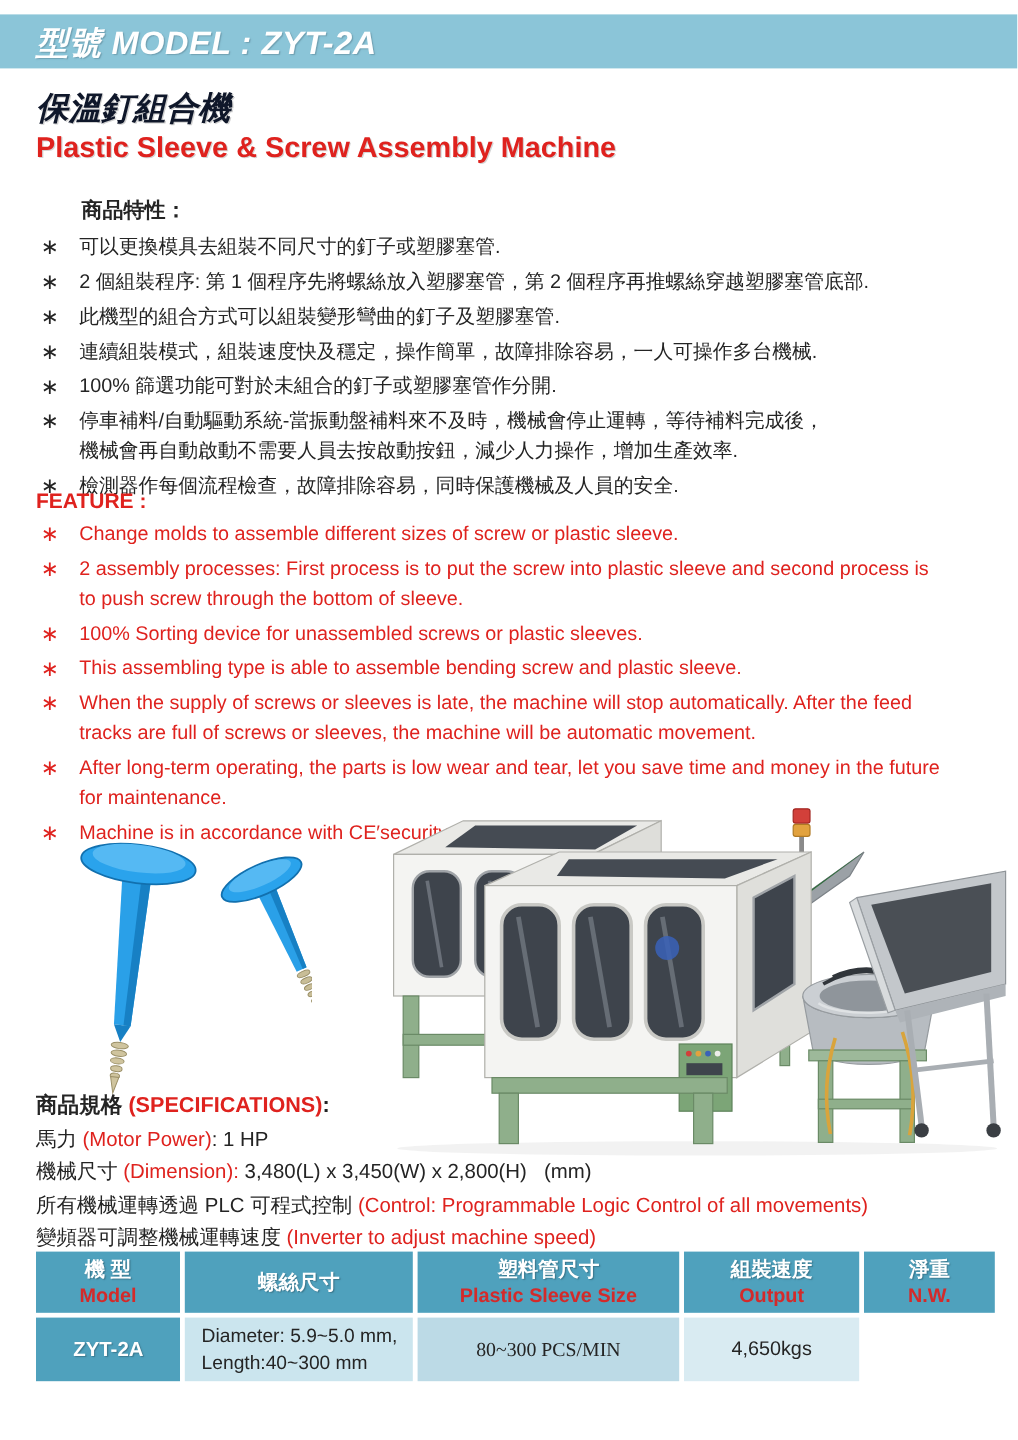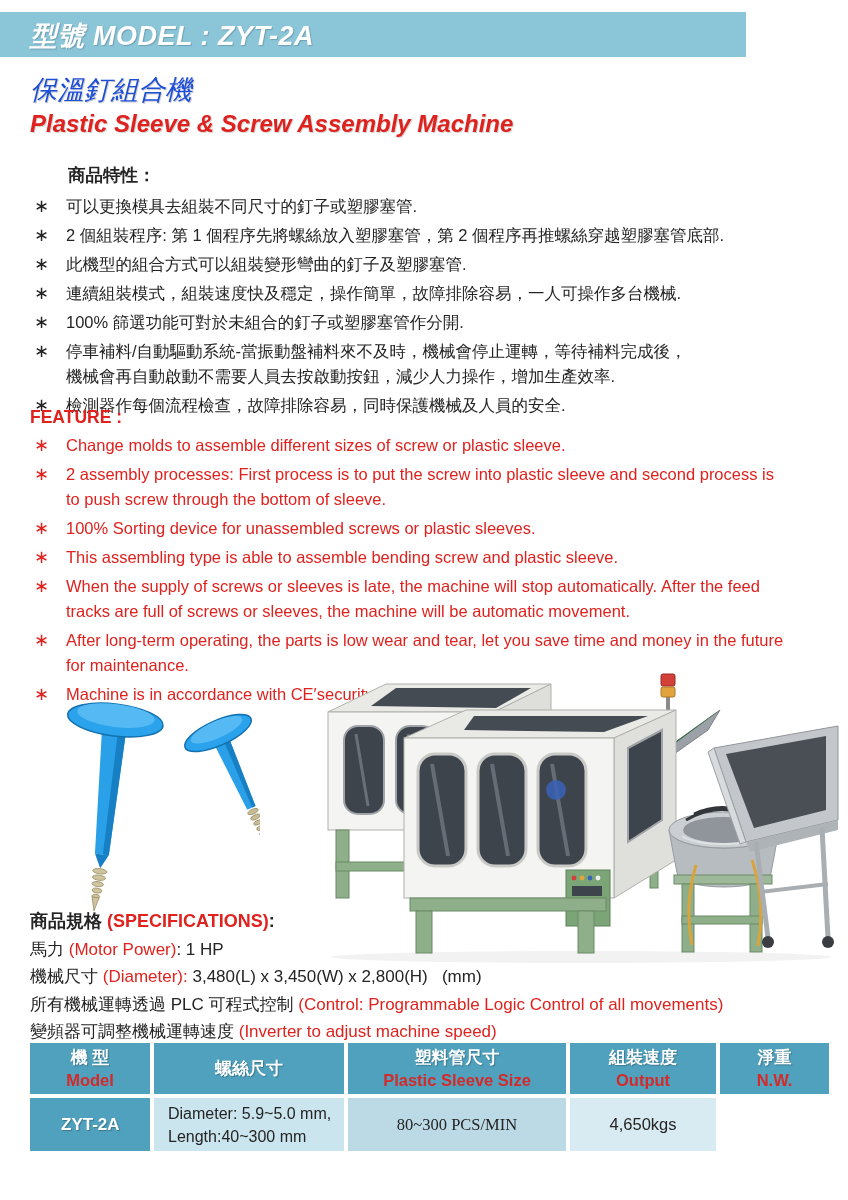--- a/index.html
+++ b/index.html
@@ -9,29 +9,29 @@
     --ink:#242424;
     --cell-light:#CBE5EE;
     --cell-mid:#BCDAE6;
     --cell-pale:#D9EBF2;
   }
   *{margin:0;padding:0;box-sizing:border-box;}
   html,body{background:#fff;}
   body{font-family:"Liberation Sans","DejaVu Sans",sans-serif;color:var(--ink);}
   .page{position:relative;width:848px;height:1200px;background:#fff;overflow:hidden;}
 
-  .topbar{position:absolute;left:0;top:12px;width:746px;height:45px;background:var(--bar);}
+  .topbar{position:absolute;left:0;top:12px;width:848px;height:45px;background:var(--bar);}
   .topbar .bar-text{
     position:absolute;left:30px;top:6px;font-size:27px;font-weight:bold;font-style:italic;
     color:#fff;letter-spacing:.5px;text-shadow:1px 1px 1px rgba(90,130,145,.55);white-space:nowrap;
   }
 
-  .title-zh{position:absolute;left:30px;top:72px;font-size:27px;font-weight:normal;font-style:italic;
-    color:#1d4ed8;text-shadow:1px 1px 0 rgba(120,120,120,.35);white-space:nowrap;}
-  .title-en{position:absolute;left:30px;top:110px;font-size:24px;font-weight:bold;font-style:italic;
+  .title-zh{position:absolute;left:30px;top:72px;font-size:27px;font-weight:bold;font-style:italic;
+    color:#0f172a;text-shadow:1px 1px 0 rgba(120,120,120,.35);white-space:nowrap;}
+  .title-en{position:absolute;left:30px;top:110px;font-size:24px;font-weight:bold;
     color:var(--red);text-shadow:1px 1px 0 rgba(150,150,150,.4);white-space:nowrap;}
 
   .feat-zh{position:absolute;left:30px;top:163px;width:800px;}
   .feat-zh .heading{font-size:17.5px;font-weight:bold;margin-bottom:7px;margin-left:38px;}
   .feat-en{position:absolute;left:30px;top:407px;width:800px;color:var(--red);}
   .feat-en .heading{font-size:17.5px;font-weight:bold;margin-bottom:5px;color:var(--red);}
 
   ul.features{list-style:none;}
   ul.features li{position:relative;padding-left:36px;margin-bottom:4px;font-size:16.5px;line-height:25px;}
   ul.features li .bullet{position:absolute;left:4px;top:0;font-size:18px;}
@@ -242,21 +242,21 @@
     <line x1="440" y1="172" x2="452" y2="268" stroke="#A9AEB3" stroke-width="5"></line>
     <line x1="506" y1="158" x2="512" y2="268" stroke="#A9AEB3" stroke-width="5"></line>
     <line x1="444" y1="222" x2="512" y2="214" stroke="#A9AEB3" stroke-width="4"></line>
     <circle cx="452" cy="272" r="6" fill="#3A3E43"></circle>
       <circle cx="512" cy="272" r="6" fill="#3A3E43"></circle>
   </svg>
 
   <div class="specs">
     <div class="spec-line first"><span class="seg">商品規格 </span><span class="seg red">(SPECIFICATIONS)</span><span class="seg">:</span></div>
     <div class="spec-line"><span class="seg">馬力 </span><span class="seg red">(Motor Power)</span><span class="seg">: 1 HP</span></div>
-    <div class="spec-line"><span class="seg">機械尺寸 </span><span class="seg red">(Diameter):</span><span class="seg"> 3,480(L) x 3,450(W) x 2,800(H)   (mm)</span></div>
+    <div class="spec-line"><span class="seg">機械尺寸 </span><span class="seg red">(Dimension):</span><span class="seg"> 3,480(L) x 3,450(W) x 2,800(H)   (mm)</span></div>
     <div class="spec-line"><span class="seg">所有機械運轉透過 PLC 可程式控制 </span><span class="seg red">(Control: Programmable Logic Control of all movements)</span><span class="seg"></span></div>
     <div class="spec-line"><span class="seg">變頻器可調整機械運轉速度 </span><span class="seg red">(Inverter to adjust machine speed)</span><span class="seg"></span></div>
   </div>
 
   <div class="spec-table">
     <div class="cell head">
       <div class="h-zh">機 型</div>
       <div class="h-en">Model</div>
     </div>
     <div class="cell head">

